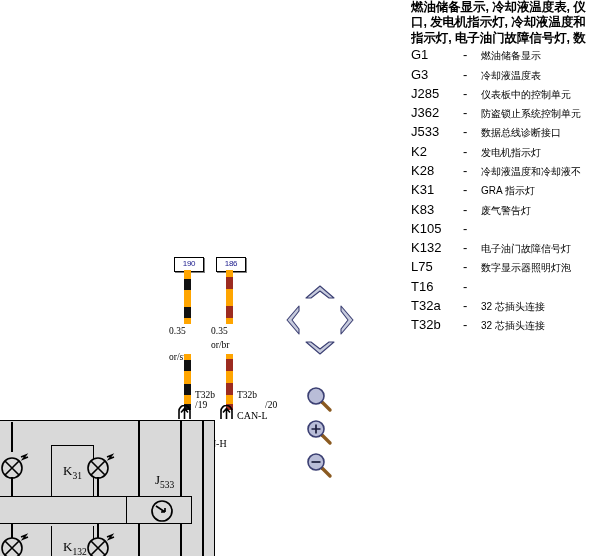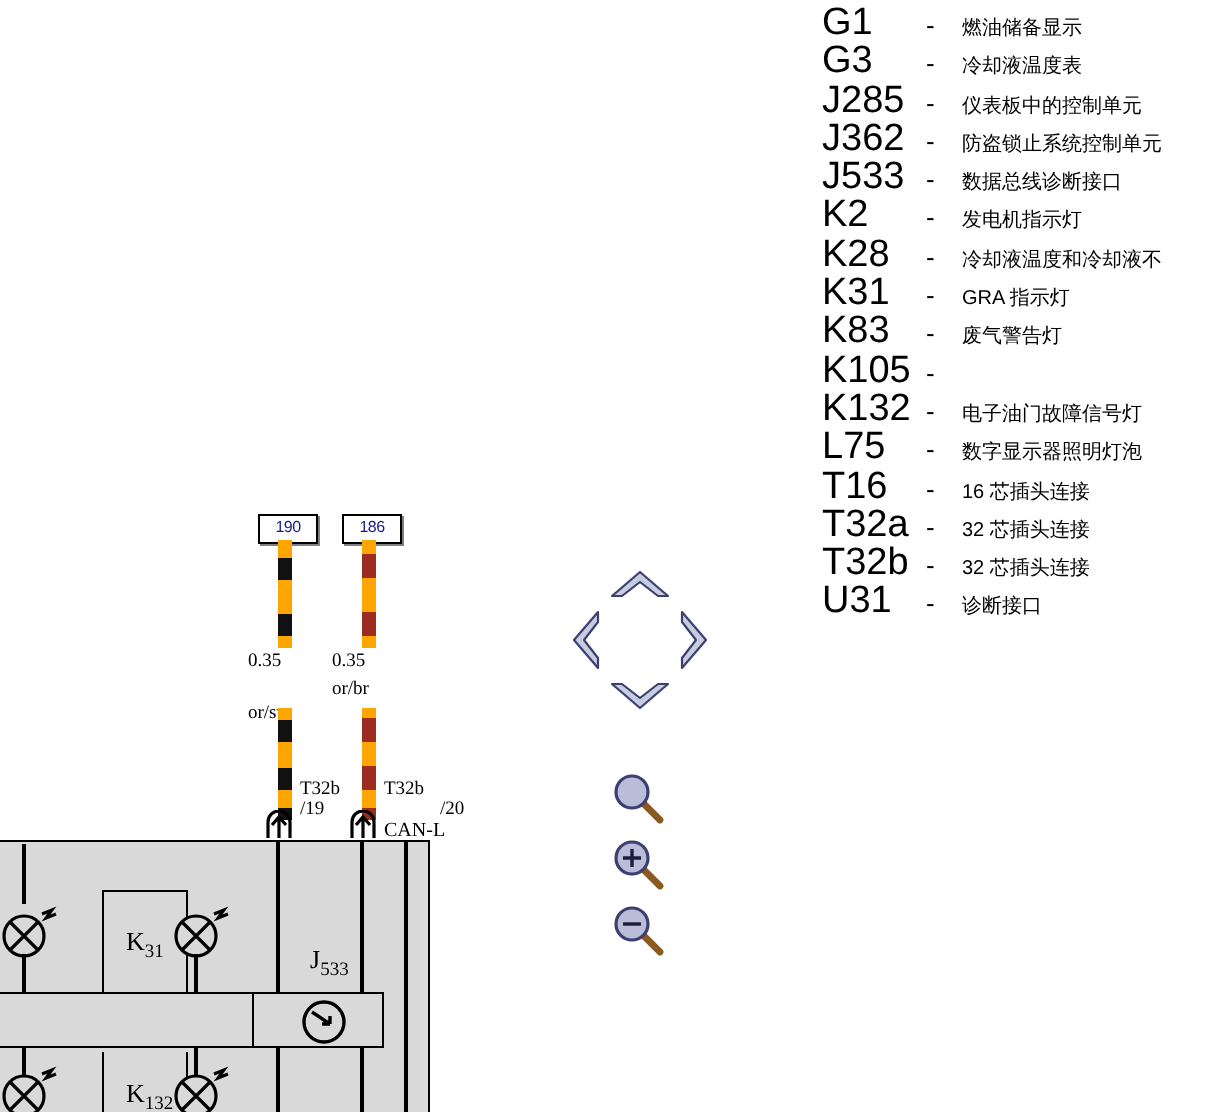--- a/index.html
+++ b/index.html
@@ -43,39 +43,40 @@
     align-items: baseline;
     height: 19.3px;
     white-space: nowrap;
     font-size: 13px;
     color: #000000;
   }
   .legend-code {
     width: 52px;
     flex: 0 0 52px;
     font-family: "Liberation Sans", sans-serif;
-    font-size: 19px;
+    font-size: 13px;
   }
   .legend-dash {
     width: 18px;
     flex: 0 0 18px;
     font-size: 13px;
   }
   .legend-desc {
     font-size: 10px;
     white-space: nowrap;
   }
 
   
   #diagram {
     position: absolute;
     left: 0;
     top: 250px;
     width: 215px;
     height: 306px;
+    padding-left: 45px;
   }
 
   
   .wire-group { position: absolute; }
 
   .conn-box {
     position: absolute;
     width: 28px;
     height: 13px;
     border: 1px solid #000;
@@ -151,20 +152,25 @@
     color: #000000;
     white-space: nowrap;
   }
   .mod-label sub { font-size: 9.5px; }
 </style>
 </head>
 <body>
 
 <div id="legend-panel">
 
+  <div id="legend-title">
+    <div>燃油储备显示, 冷却液温度表, 仪</div>
+    <div>口, 发电机指示灯, 冷却液温度和</div>
+    <div>指示灯, 电子油门故障信号灯, 数</div>
+  </div>
 
   <div id="legend-list">
     <div class="legend-row">
       <span class="legend-code">G1</span>
       <span class="legend-dash">-</span>
       <span class="legend-desc">燃油储备显示</span>
     </div>
     <div class="legend-row">
       <span class="legend-code">G3</span>
       <span class="legend-dash">-</span>
@@ -215,21 +221,20 @@
       <span class="legend-desc">电子油门故障信号灯</span>
     </div>
     <div class="legend-row">
       <span class="legend-code">L75</span>
       <span class="legend-dash">-</span>
       <span class="legend-desc">数字显示器照明灯泡</span>
     </div>
     <div class="legend-row">
       <span class="legend-code">T16</span>
       <span class="legend-dash">-</span>
-      <span class="legend-desc">16 芯插头连接</span>
     </div>
     <div class="legend-row">
       <span class="legend-code">T32a</span>
       <span class="legend-dash">-</span>
       <span class="legend-desc">32 芯插头连接</span>
     </div>
     <div class="legend-row">
       <span class="legend-code">T32b</span>
       <span class="legend-dash">-</span>
       <span class="legend-desc">32 芯插头连接</span>

